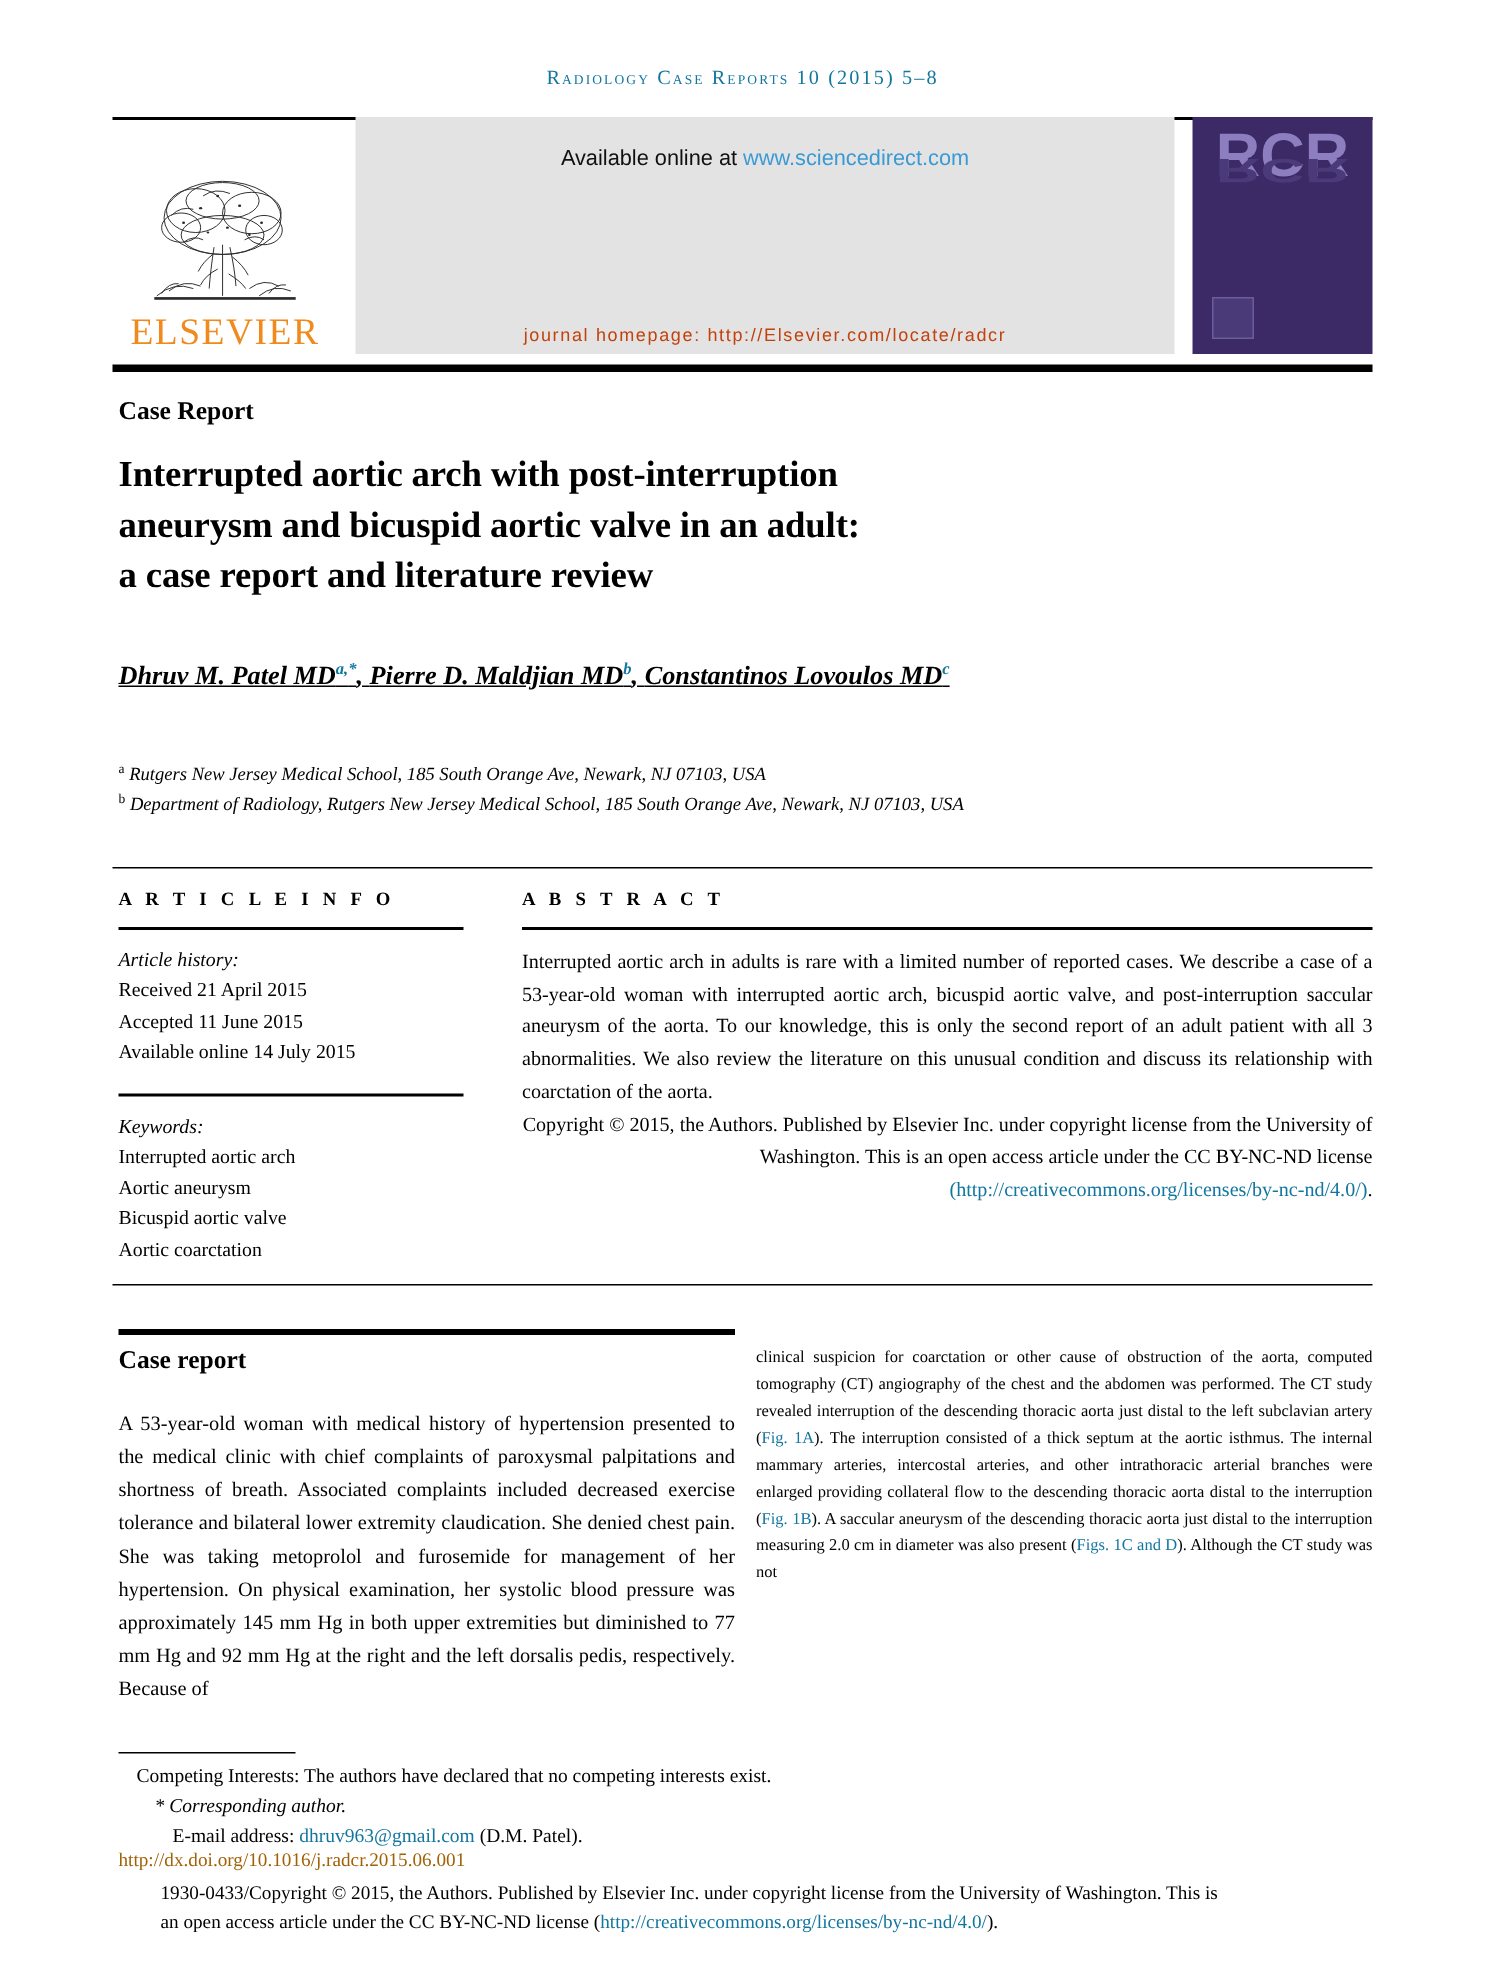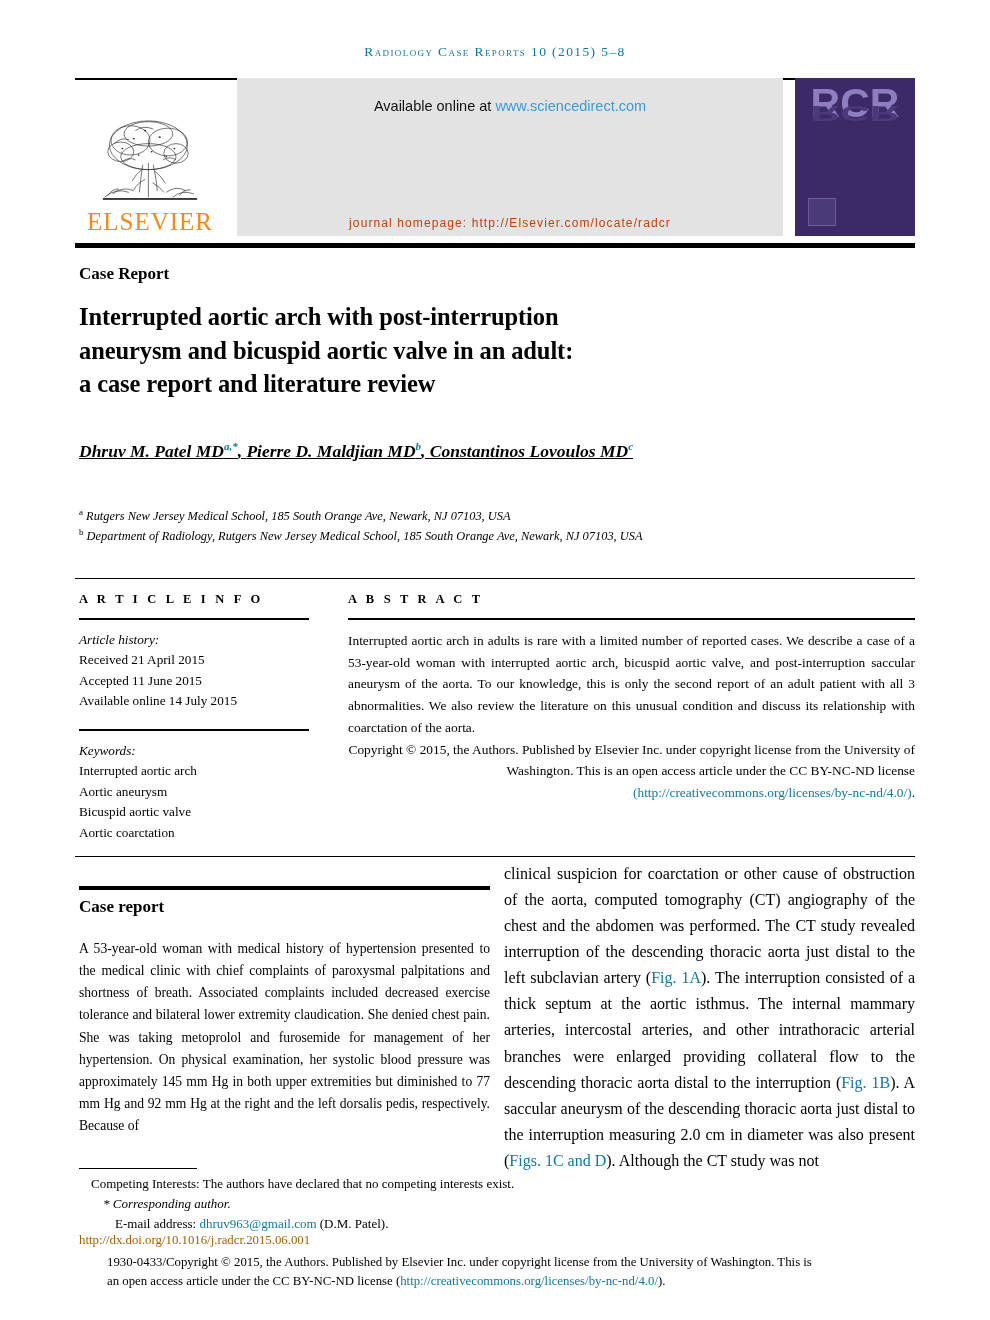--- a/index.html
+++ b/index.html
@@ -311,25 +311,25 @@
     top: 938px;
     left: 79px;
     width: 411px;
     font-family: "Liberation Serif", serif;
     font-size: 13.6px;
     line-height: 1.63;
     text-align: justify;
   }
   .col-right {
     position: absolute;
-    top: 861px;
+    top: 897px;
     left: 504px;
     width: 411px;
     font-family: "Liberation Serif", serif;
-    font-size: 16px;
+    font-size: 11px;
     line-height: 1.63;
     text-align: justify;
   }
   .figref { color: #12769f; }
 
   
   .fn-rule {
     position: absolute;
     top: 1168px;
     left: 79px;

